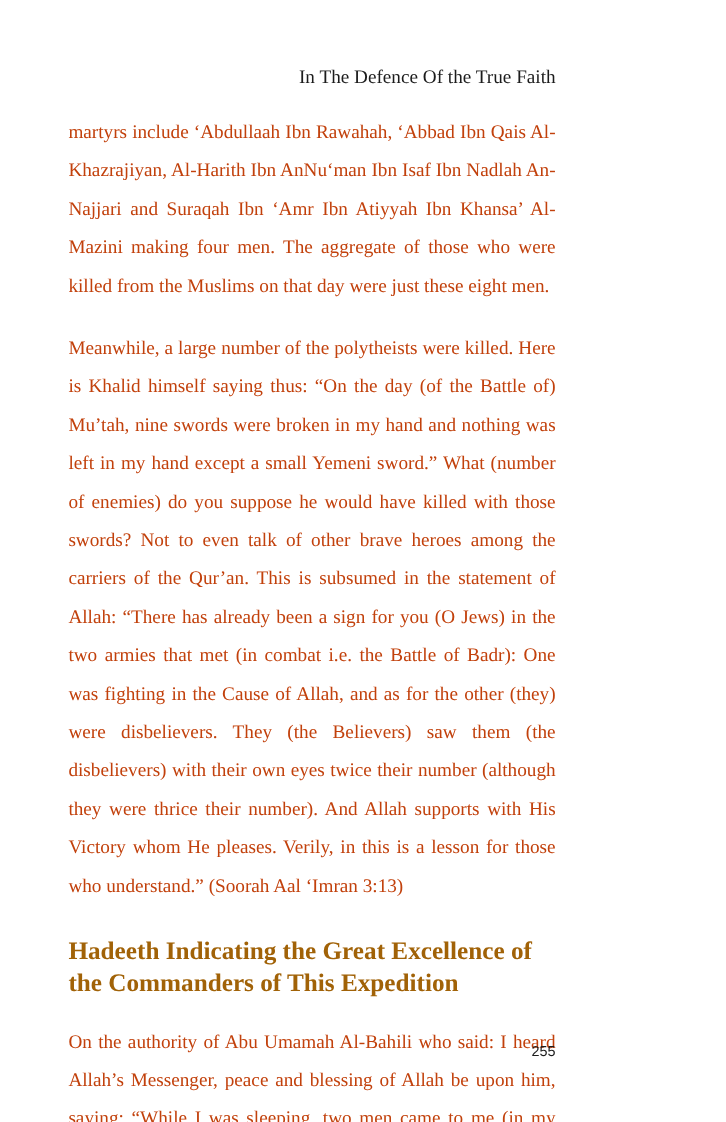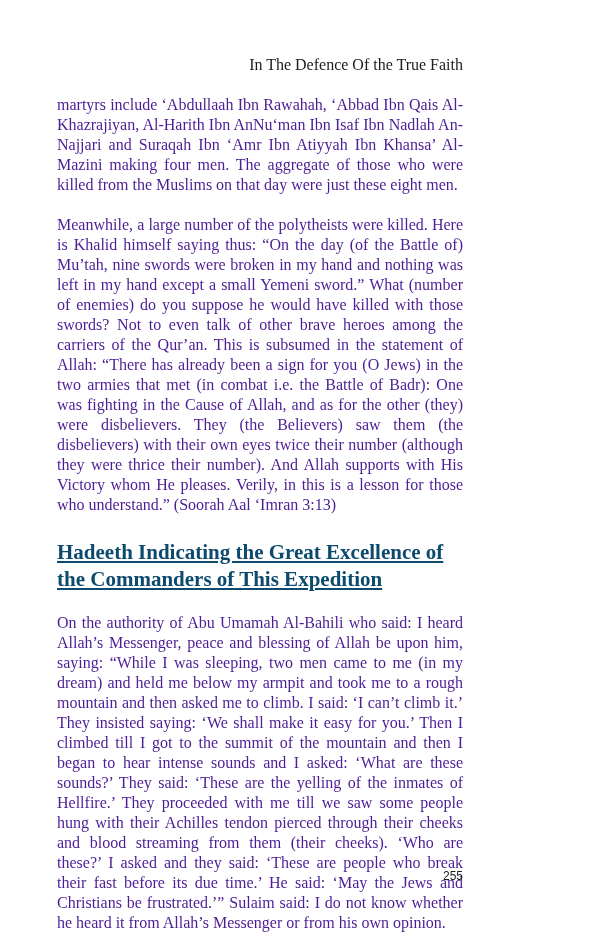--- a/index.html
+++ b/index.html
@@ -20,24 +20,24 @@
   }
   .running-header {
     text-align: right;
     font-size: 16px;
     line-height: 17px;
     margin: 0 0 22px 0;
     color: #1c1c1c;
   }
   .body-para {
     font-size: 16px;
-    line-height: 20px;
+    line-height: 32px;
     text-align: justify;
     margin: 0 0 20px 0;
-    color: #4c1d95;
+    color: #c2410c;
   }
   .section-heading {
     font-size: 21px;
     line-height: 27px;
     font-weight: bold;
     margin: 24px 0 20px 0;
     text-align: left;
   }
   .page-number {
     position: absolute;
@@ -52,19 +52,19 @@
 <body>
 
 <div class="page" style="background: rgb(255, 255, 255);">
 
   <div class="running-header">In The Defence Of the True Faith</div>
 
   <p class="body-para">martyrs include ‘Abdullaah Ibn Rawahah, ‘Abbad Ibn Qais Al-Khazrajiyan, Al-Harith Ibn AnNu‘man Ibn Isaf Ibn Nadlah An-Najjari and Suraqah Ibn ‘Amr Ibn Atiyyah Ibn Khansa’ Al-Mazini making four men. The aggregate of those who were killed from the Muslims on that day were just these eight men.</p>
 
   <p class="body-para">Meanwhile, a large number of the polytheists were killed. Here is Khalid himself saying thus: “On the day (of the Battle of) Mu’tah, nine swords were broken in my hand and nothing was left in my hand except a small Yemeni sword.” What (number of enemies) do you suppose he would have killed with those swords? Not to even talk of other brave heroes among the carriers of the Qur’an. This is subsumed in the statement of Allah: “There has already been a sign for you (O Jews) in the two armies that met (in combat i.e. the Battle of Badr): One was fighting in the Cause of Allah, and as for the other (they) were disbelievers. They (the Believers) saw them (the disbelievers) with their own eyes twice their number (although they were thrice their number). And Allah supports with His Victory whom He pleases. Verily, in this is a lesson for those who understand.” (Soorah Aal ‘Imran 3:13)</p>
 
-  <h2 class="section-heading" style="color: #0c4a6e; text-decoration: underline;">Hadeeth Indicating the Great Excellence of the Commanders of This Expedition</h2>
+  <h2 class="section-heading" style="color: #a16207;">Hadeeth Indicating the Great Excellence of the Commanders of This Expedition</h2>
 
   <p class="body-para">On the authority of Abu Umamah Al-Bahili who said: I heard Allah’s Messenger, peace and blessing of Allah be upon him, saying: “While I was sleeping, two men came to me (in my dream) and held me below my armpit and took me to a rough mountain and then asked me to climb. I said: ‘I can’t climb it.’ They insisted saying: ‘We shall make it easy for you.’ Then I climbed till I got to the summit of the mountain and then I began to hear intense sounds and I asked: ‘What are these sounds?’ They said: ‘These are the yelling of the inmates of Hellfire.’ They proceeded with me till we saw some people hung with their Achilles tendon pierced through their cheeks and blood streaming from them (their cheeks). ‘Who are these?’ I asked and they said: ‘These are people who break their fast before its due time.’ He said: ‘May the Jews and Christians be frustrated.’” Sulaim said: I do not know whether he heard it from Allah’s Messenger or from his own opinion.</p>
 
   <div class="page-number">255</div>
 
 </div>
 
 </body></html>

